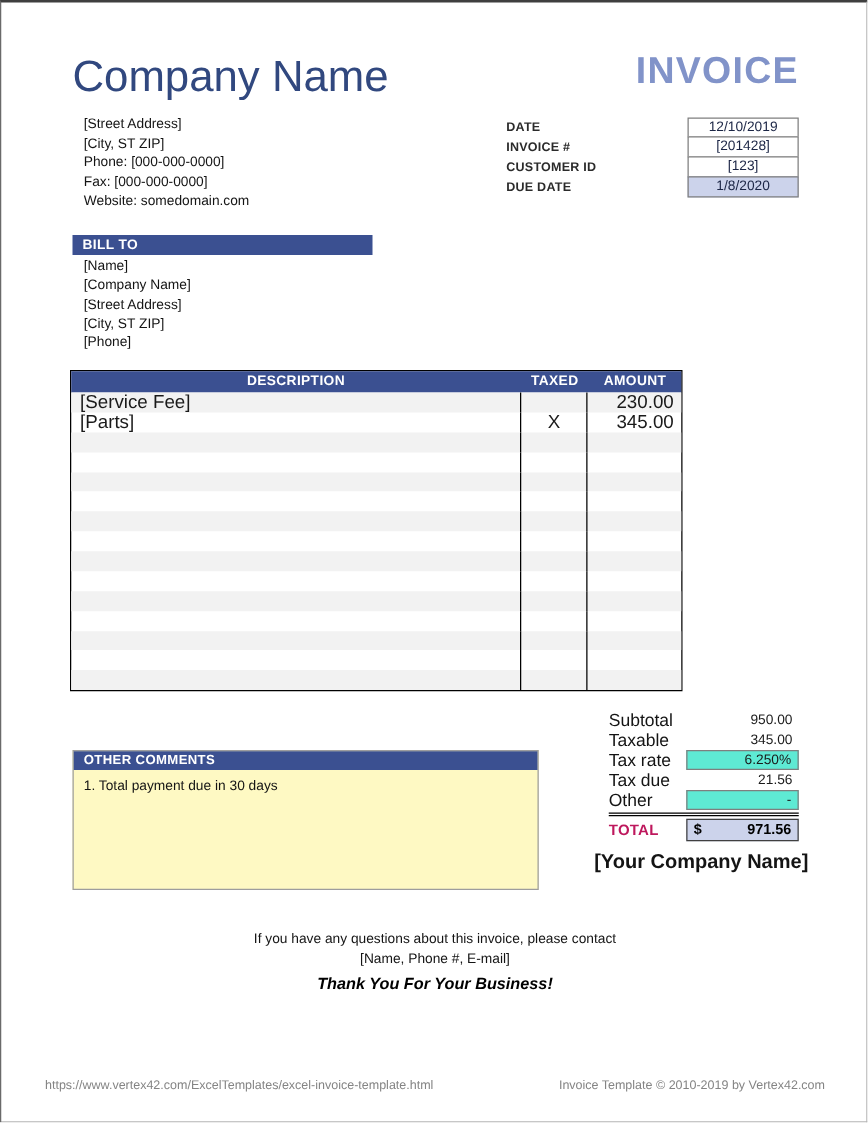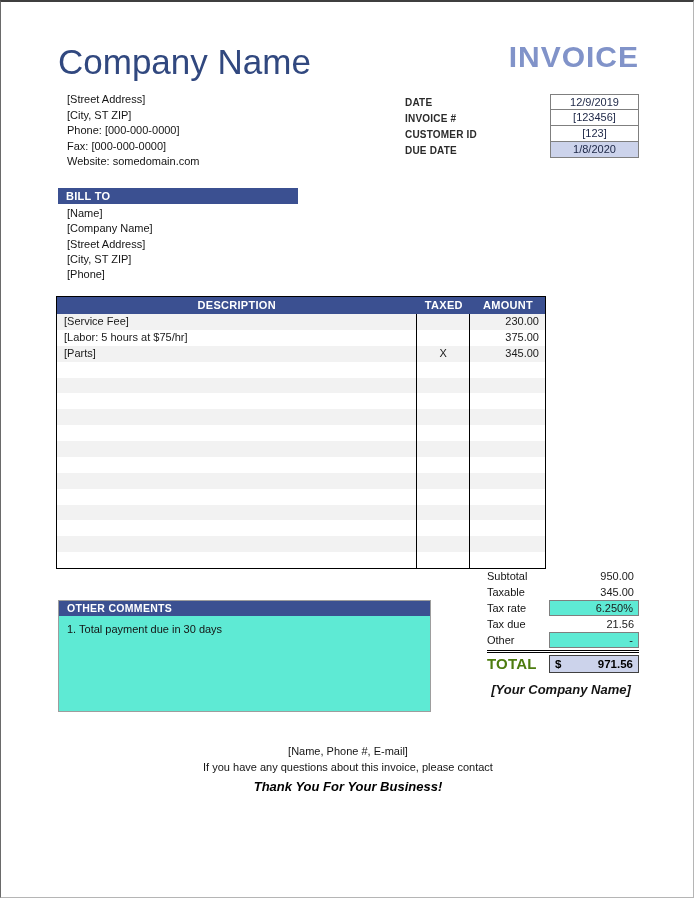--- a/index.html
+++ b/index.html
@@ -33,47 +33,47 @@
     background:#3B5091; color:#fff; font-size:11px; font-weight:bold; line-height:16px; padding-left:8px; letter-spacing:0.3px; }
   .billto-lines { position:absolute; left:66px; top:204px; font-size:11px; line-height:15.3px; color:#141414; }
 
   
   .items { position:absolute; left:55px; top:294px; width:490px; border:1px solid #000; }
   .items-header { display:flex; background:#3B5091; color:#fff; font-weight:bold; font-size:11px; height:17px; line-height:17px; text-align:center; letter-spacing:0.3px; }
   .h-desc { width:428px; }
   .h-taxed { width:65px; }
   .h-amount { width:88px; }
   .items-body { }
-  .trow { display:flex; height:15.875px; font-size:11px; line-height:15.5px; }
+  .trow { display:flex; height:15.875px; font-size:15px; line-height:15.5px; }
   .items-body .trow:nth-child(odd) { background:#F2F2F2; }
   .c-desc { width:428px; padding-left:7px; overflow:hidden; white-space:nowrap; }
   .c-taxed { width:65px; border-left:1px solid #000; border-right:1px solid #000; text-align:center; }
   .c-amount { width:88px; text-align:right; padding-right:6px; }
 
   
   .totals { position:absolute; left:486px; top:566px; width:152px; }
   .tot-row { display:flex; align-items:center; height:16px; }
-  .tot-label { flex:1; font-size:11px; color:#141414; }
+  .tot-label { flex:1; font-size:14px; color:#141414; }
   .tot-value { width:90px; height:16px; font-size:11px; line-height:16px; text-align:right; padding-right:5px; }
   .tot-value.boxed { border:1px solid #7f7f7f; line-height:14px; background:#5eead4; }
   .tot-divider { border-top:3px double #000; margin-top:2px; }
   .tot-total-row { display:flex; align-items:center; height:19px; margin-top:1px; }
-  .tot-total-label { flex:1; font-size:15px; font-weight:bold; color:#4d7c0f; letter-spacing:0.2px; }
+  .tot-total-label { flex:1; font-size:12px; font-weight:bold; color:#be185d; letter-spacing:0.2px; }
   .tot-total-value { width:90px; height:18px; background:#CCD3EB; border:1px solid #404040;
     display:flex; justify-content:space-between; align-items:center; padding:0 5px;
     font-size:11.5px; font-weight:bold; color:#000; }
 
   
-  .comments { position:absolute; left:57px; top:598px; width:373px; height:112px; border:1px solid #9d9d9d; background:#5eead4; }
+  .comments { position:absolute; left:57px; top:598px; width:373px; height:112px; border:1px solid #9d9d9d; background:#fef9c3; }
   .comments-bar { height:15px; background:#3B5091; color:#fff; font-size:10.5px; font-weight:bold; line-height:15px; padding-left:8px; letter-spacing:0.3px; }
   .comments-lines { padding:5px 0 0 8px; font-size:11px; line-height:16px; color:#141414; }
 
   
   .payable { position:absolute; left:460px; top:680px; width:200px; text-align:center; font-size:11px; line-height:15.5px; color:#141414; }
-  .payable-name { font-weight:bold; font-size:13px;font-style:italic; }
+  .payable-name { font-weight:bold; font-size:16px; }
 
   
   .contact { position:absolute; left:97px; top:742px; width:500px; text-align:center; font-size:11px; line-height:15.5px; color:#141414; }
   .thanks { margin-top:4px; font-size:13px; font-weight:bold; font-style:italic; color:#000; }
 
   
   .footer { position:absolute; left:35px; right:33px; top:861px; display:flex; justify-content:space-between; font-size:10px; color:#848484; }
   .footer a { color:#848484; text-decoration:none; }
 </style>
 </head>
@@ -88,25 +88,25 @@
     <div>Phone: [000-000-0000]</div>
     <div>Fax: [000-000-0000]</div>
     <div>Website: somedomain.com</div>
   </div>
 
   <div class="invoice-title">INVOICE</div>
 
   <div class="meta">
     <div class="meta-row">
       <div class="meta-label">DATE</div>
-      <div class="meta-value">12/9/2019</div>
+      <div class="meta-value">12/10/2019</div>
     </div>
     <div class="meta-row">
       <div class="meta-label">INVOICE #</div>
-      <div class="meta-value">[123456]</div>
+      <div class="meta-value">[201428]</div>
     </div>
     <div class="meta-row">
       <div class="meta-label">CUSTOMER ID</div>
       <div class="meta-value">[123]</div>
     </div>
     <div class="meta-row">
       <div class="meta-label">DUE DATE</div>
       <div class="meta-value highlight">1/8/2020</div>
     </div>
   </div>
@@ -126,25 +126,20 @@
       <div class="h-taxed">TAXED</div>
       <div class="h-amount">AMOUNT</div>
     </div>
     <div class="items-body" id="items-body">
       <div class="trow">
         <div class="c-desc">[Service Fee]</div>
         <div class="c-taxed"></div>
         <div class="c-amount">230.00</div>
       </div>
       <div class="trow">
-        <div class="c-desc">[Labor: 5 hours at $75/hr]</div>
-        <div class="c-taxed"></div>
-        <div class="c-amount">375.00</div>
-      </div>
-      <div class="trow">
         <div class="c-desc">[Parts]</div>
         <div class="c-taxed">X</div>
         <div class="c-amount">345.00</div>
       </div>
 
     <div class="trow">
           <div class="c-desc"></div>
           <div class="c-taxed"></div>
           <div class="c-amount"></div>
         </div>
@@ -247,19 +242,23 @@
     <div class="comments-lines">
       <div>1. Total payment due in 30 days</div>
     </div>
   </div>
 
   <div class="payable">
     <div class="payable-name">[Your Company Name]</div>
   </div>
 
   <div class="contact">
+    <div>If you have any questions about this invoice, please contact</div>
     <div>[Name, Phone #, E-mail]</div>
-    <div>If you have any questions about this invoice, please contact</div>
     <div class="thanks">Thank You For Your Business!</div>
   </div>
 
+  <div class="footer">
+    <a href="#">https://www.vertex42.com/ExcelTemplates/excel-invoice-template.html</a>
+    <span>Invoice Template © 2010-2019 by Vertex42.com</span>
+  </div>
 
 </div>
 
 </body></html>

